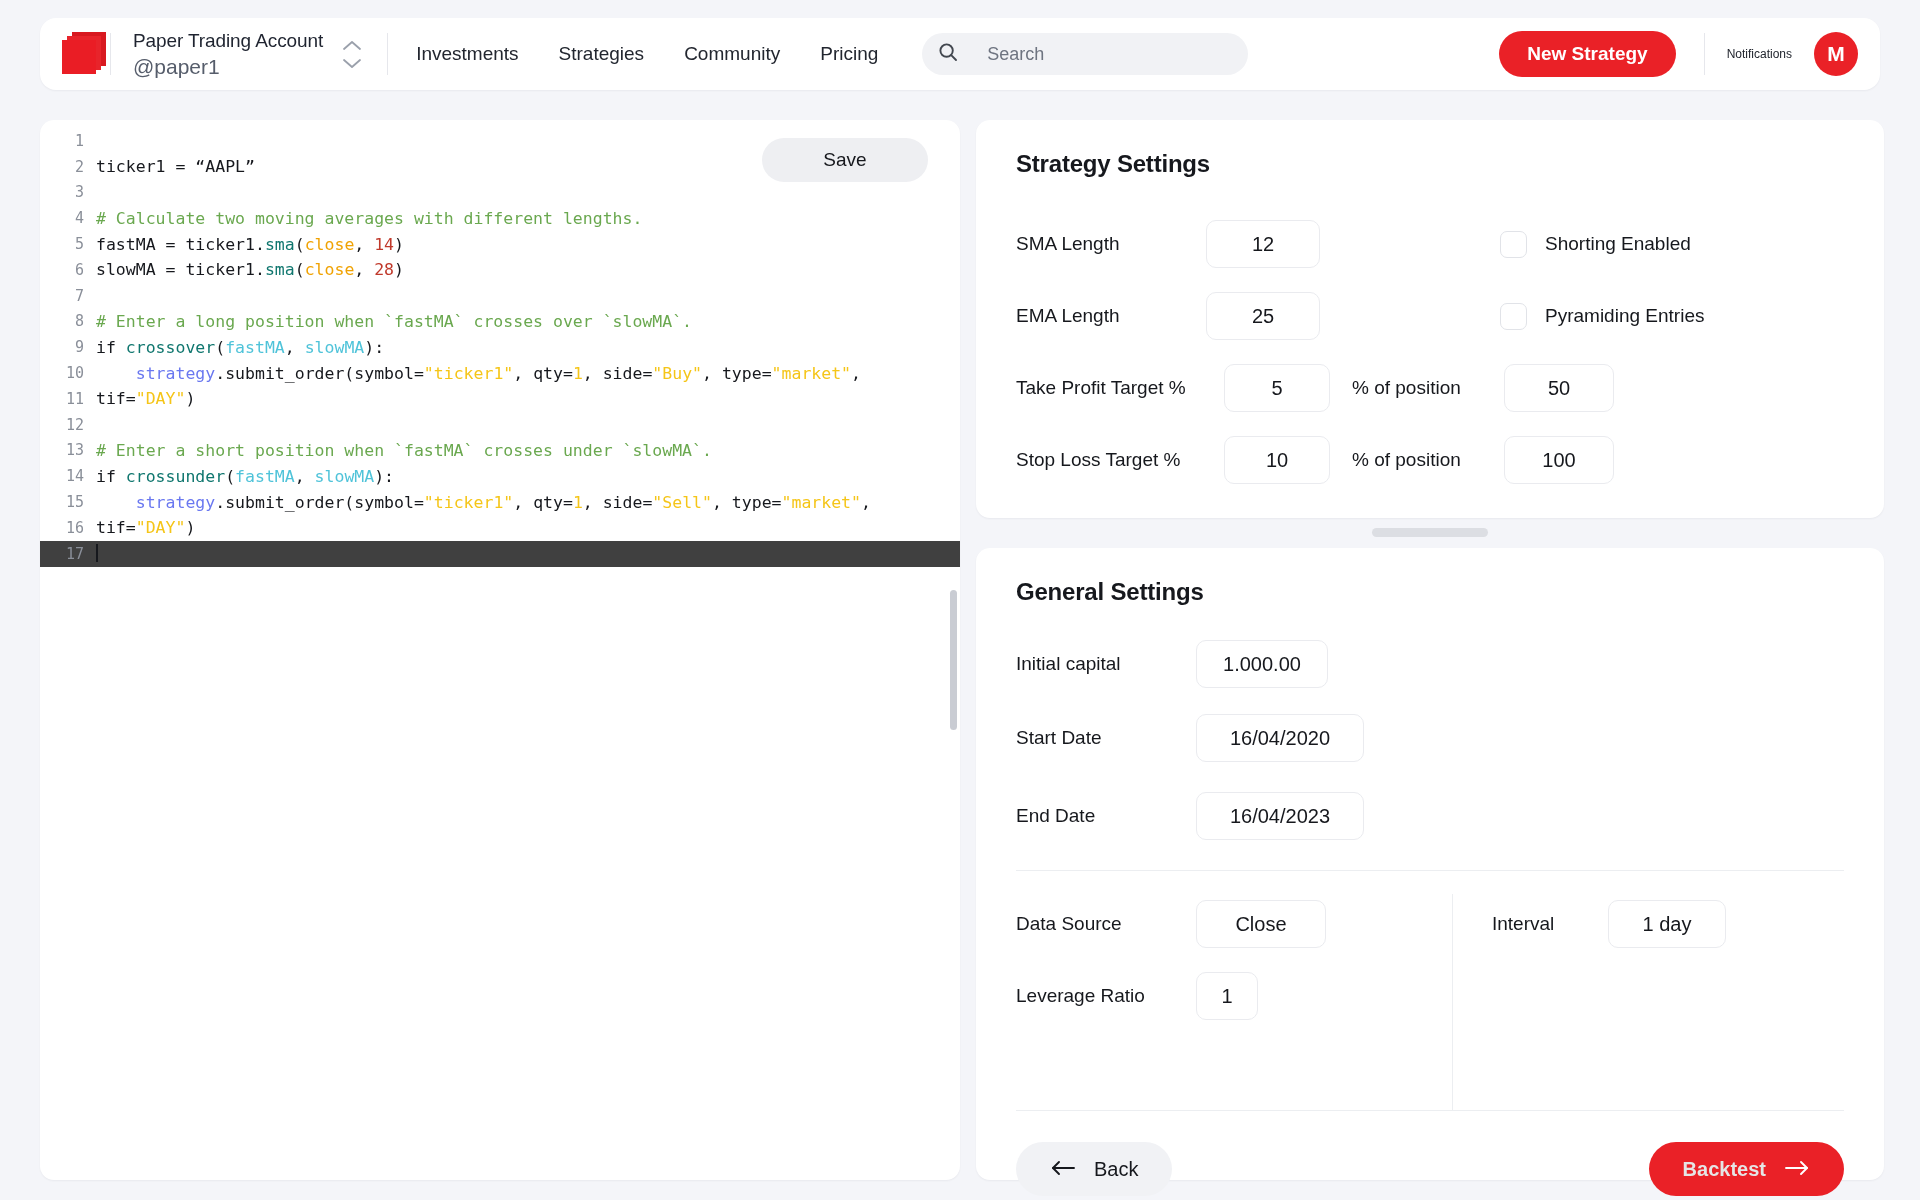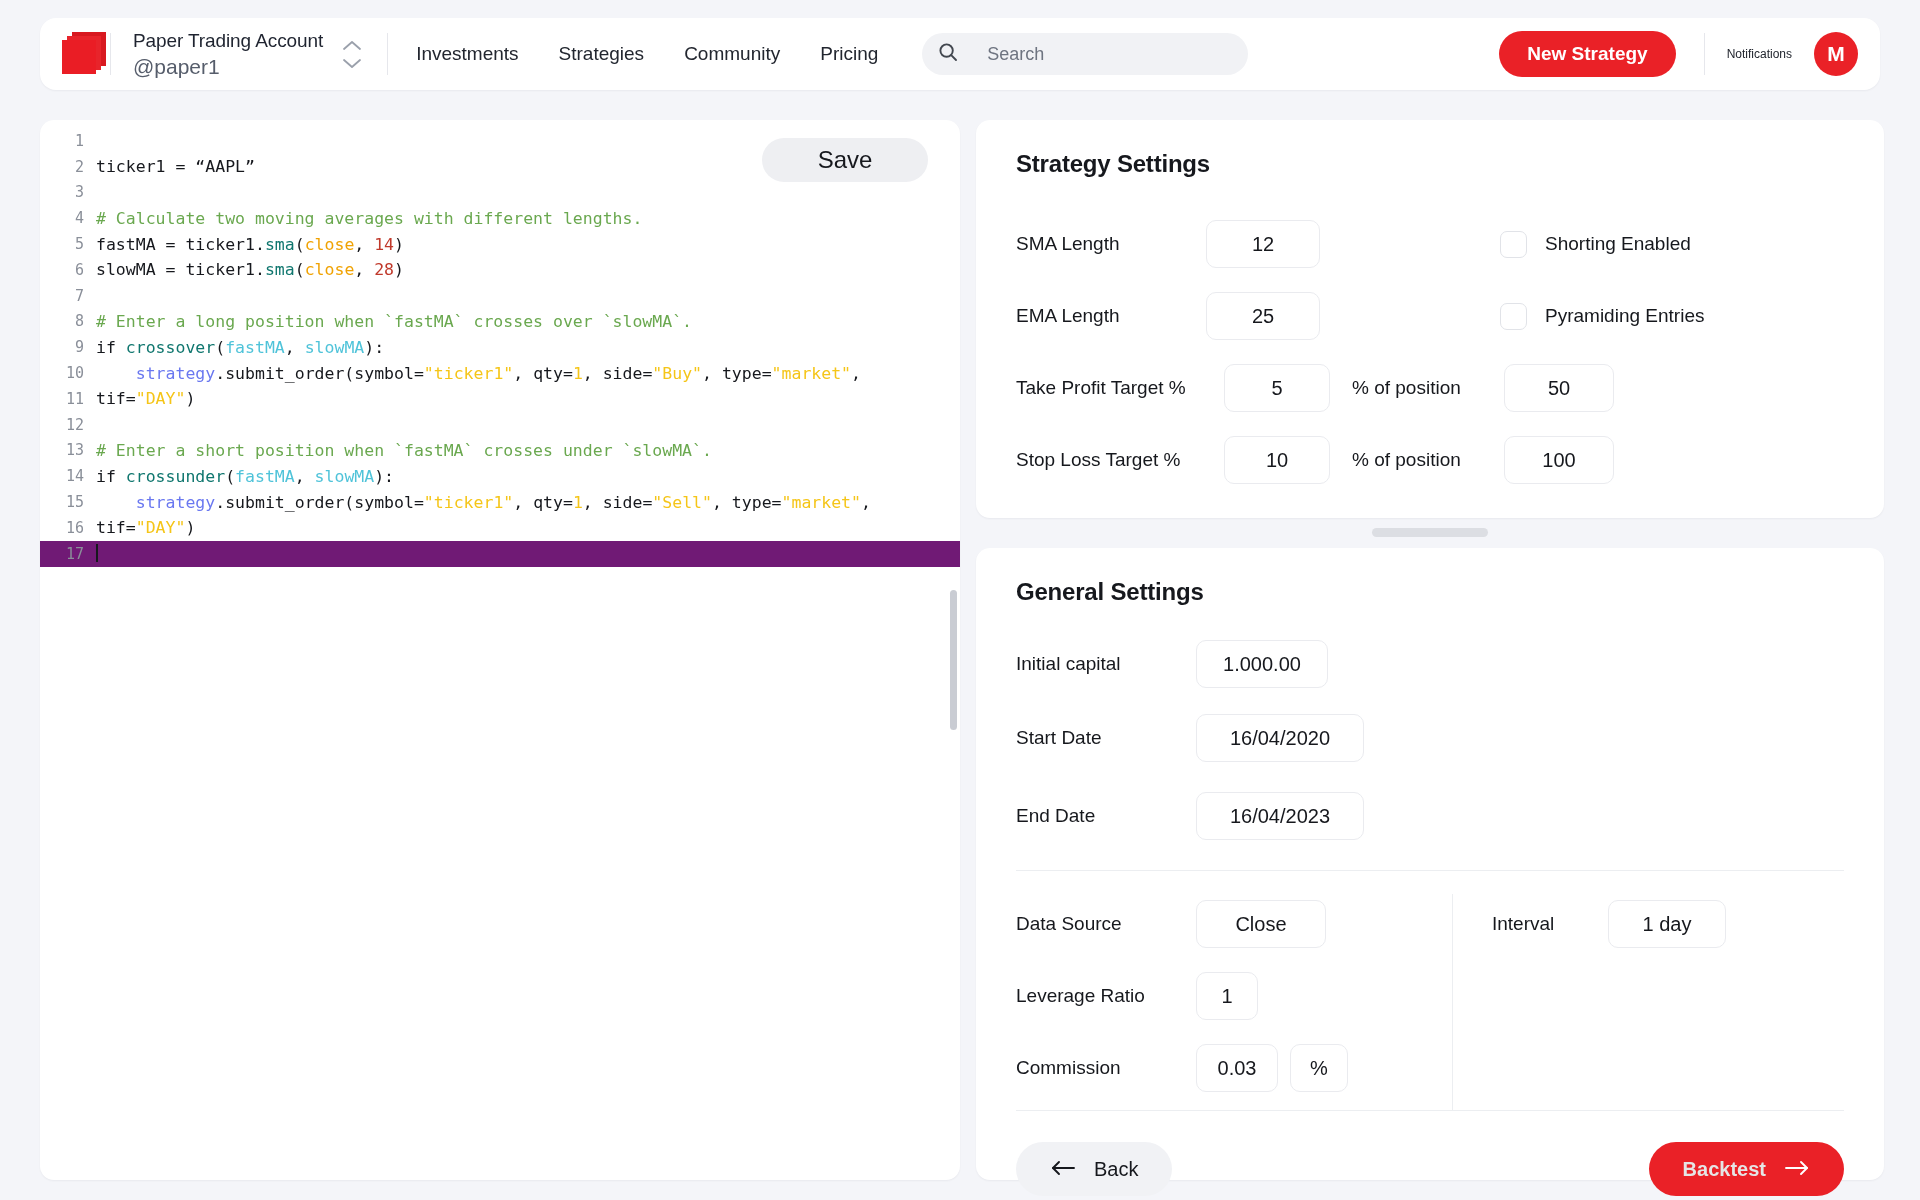--- a/index.html
+++ b/index.html
@@ -73,21 +73,21 @@
     position: absolute; left: 40px; top: 120px;
     width: 920px; height: 1060px;
     background:#fff; border-radius: 14px; overflow:hidden;
     box-shadow: 0 1px 2px rgba(16,24,40,.05);
   }
   .code-area { position:absolute; inset:0; padding-top: 8px; }
   .line {
     display:flex; height: 25.8px; align-items:center;
     font-family: "DejaVu Sans Mono", monospace; font-size: 16.5px;
   }
-  .line.active { background: #701a75; align-items: center; }
+  .line.active { background: #404040; align-items: center; }
   .ln {
     width: 56px; flex:none; text-align:right; padding-right: 12px;
     color:#8a8f99; font-size: 15px; font-family:"DejaVu Sans Mono", monospace;
   }
   .lc { white-space: pre; color:#16181d; }
   .cm { color:#6aa84f; }
   .fn { color:#0f766e;text-align:center; }
   .par { color:#f0a202; }
   .num-red { color:#c0392b; }
   .num-y { color:#f5c518; }
@@ -95,21 +95,21 @@
   .var { color:#4fc3d9; }
   .kw { color:#16181d; }
   .mod { color:#6a78f0; }
   .cursor {
     display:inline-block; width:1.5px; height:18px; background:#16181d;
     vertical-align:-3px;
   }
   .btn-save {
     position:absolute; right: 32px; top: 18px;
     width: 166px; height: 44px; border-radius: 22px;
-    background:#eeeff2; color:#16181d; font-size:24px;
+    background:#eeeff2; color:#16181d; font-size:19px;
     display:flex; align-items:center; justify-content:center; border:none;
   }
   .editor-scrollbar {
     position: absolute; right: 3px; top: 470px;
     width: 7px; height: 140px; border-radius: 4px; background:#c9ccd3;
   }
 
   
   .panel {
     position:absolute; background:#fff; border-radius: 14px;
@@ -347,25 +347,20 @@
   <div class="row" style="position:absolute; left:40px; top:352px;">
     <div class="lbl" style="width:180px">Data Source</div>
     <div class="field" style="width:130px;height:48px">Close</div>
   </div>
 
   <div class="row" style="position:absolute; left:40px; top:424px;">
     <div class="lbl" style="width:180px">Leverage Ratio</div>
     <div class="field" style="width:62px;height:48px">1</div>
   </div>
 
-  <div class="row" style="position:absolute; left:40px; top:496px;">
-    <div class="lbl" style="width:180px">Commission</div>
-    <div class="field" style="width:82px;height:48px">0.03</div>
-    <div class="field" style="width:58px;height:48px;margin-left:12px">%</div>
-  </div>
 
   <div style="position:absolute; left:476px; top:346px; width:1px; height:216px; background:#eceef1;"></div>
 
   <div class="row" style="position:absolute; left:516px; top:352px;">
     <div class="lbl" style="width:116px">Interval</div>
     <div class="field" style="width:118px;height:48px">1 day</div>
   </div>
 
   <div class="hr" style="position:absolute; left:40px; top:562px; width:828px;"></div>
 

